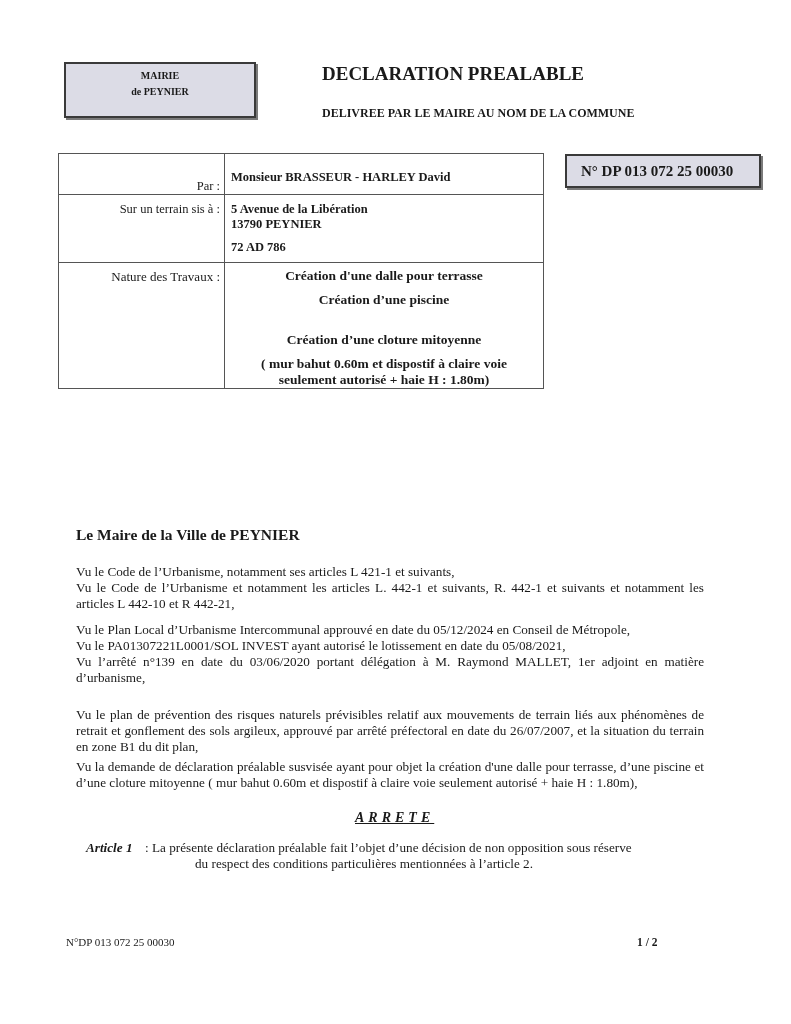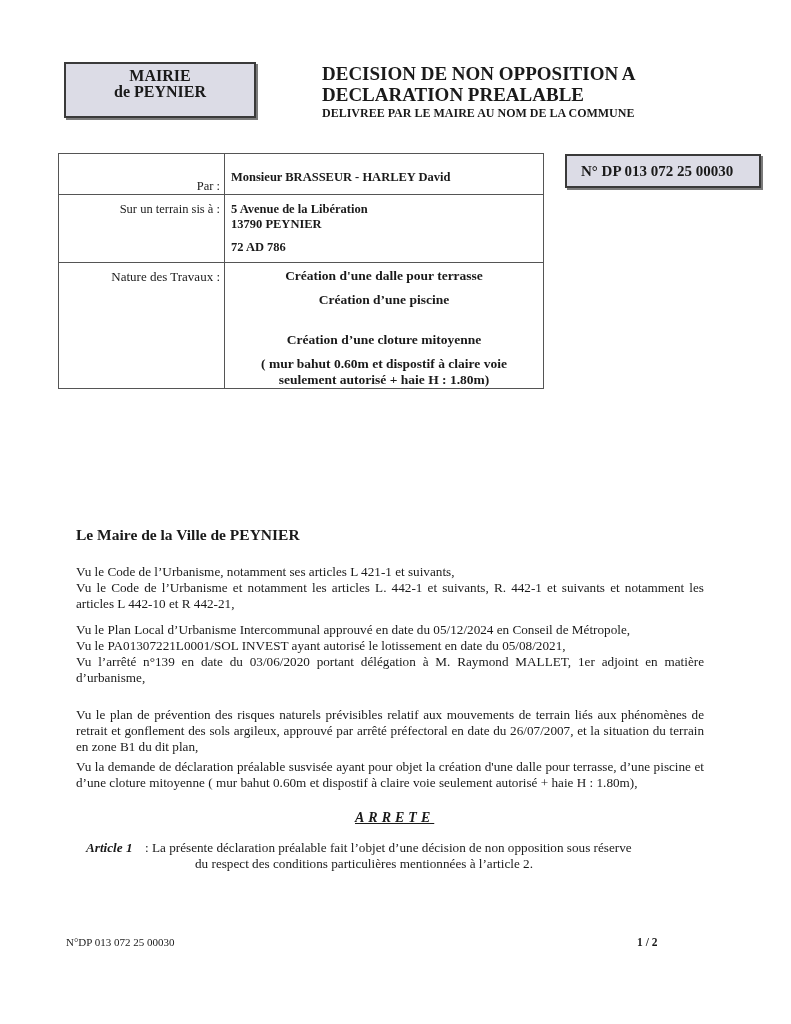--- a/index.html
+++ b/index.html
@@ -4,21 +4,21 @@
 <style>
   html, body { margin: 0; padding: 0; }
   body {
     width: 791px; height: 1024px; background: #ffffff; position: relative;
     font-family: "Liberation Serif", serif; color: #1a1a1a; overflow: hidden;
   }
   .abs { position: absolute; }
   .mairie-box {
     left: 64px; top: 62px; width: 192px; height: 56px;
     background: #dcdce6; border: 2px solid #3a3a3a; box-shadow: 2px 2px 0 #7a7a7a;
-    text-align: center; font-weight: bold; font-size: 16px; line-height: 16px;
+    text-align: center; font-weight: bold; font-size: 10px; line-height: 16px;
     box-sizing: border-box; padding-top: 4px;
   }
   .title {
     left: 322px; top: 63px; font-weight: bold; font-size: 19px; line-height: 21px; color: #1a1a1a;
   }
   .subtitle {
     left: 322px; top: 106px; font-weight: bold; font-size: 12px; line-height: 14px;
   }
   .dp-box {
     left: 541px; top: 154px; width: 196px; height: 34px;
@@ -51,21 +51,20 @@
 </style>
 </head>
 <body>
 
 <div class="abs mairie-box">
   <div>MAIRIE</div>
   <div>de PEYNIER</div>
 </div>
 
 <div class="abs title">
-  <div>DECISION DE NON OPPOSITION A</div>
   <div>DECLARATION PREALABLE</div>
 </div>
 <div class="abs subtitle">DELIVREE PAR LE MAIRE AU NOM DE LA COMMUNE</div>
 
 <div class="abs dp-box">N° DP 013 072 25 00030</div>
 
 <table class="req">
   <tbody>
   <tr style="height:28px">
     <td class="lbl" style="padding-top:25px">Par :</td>

